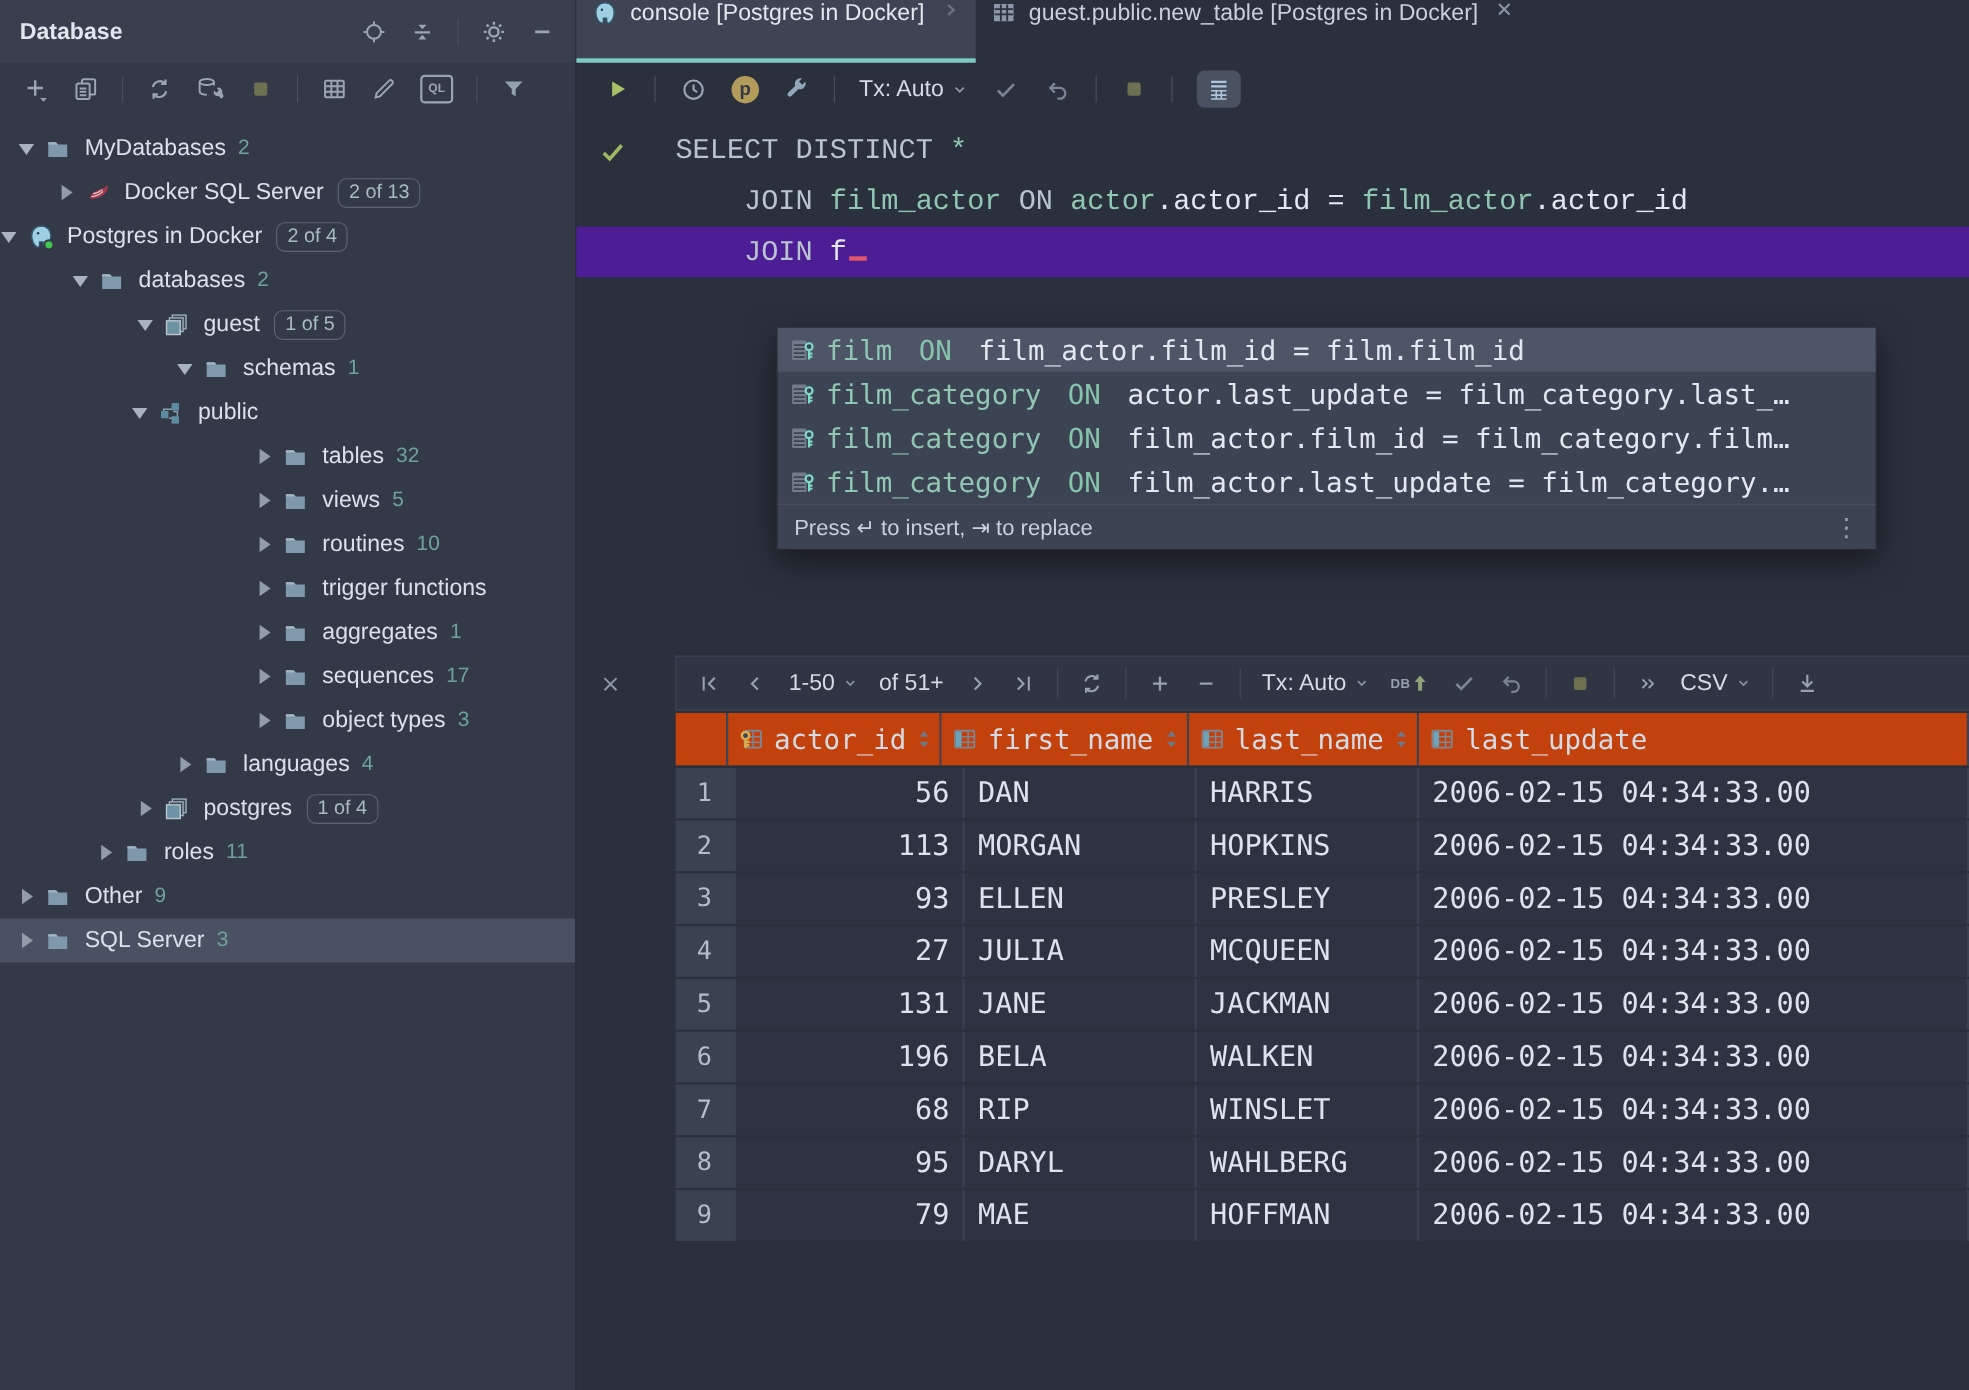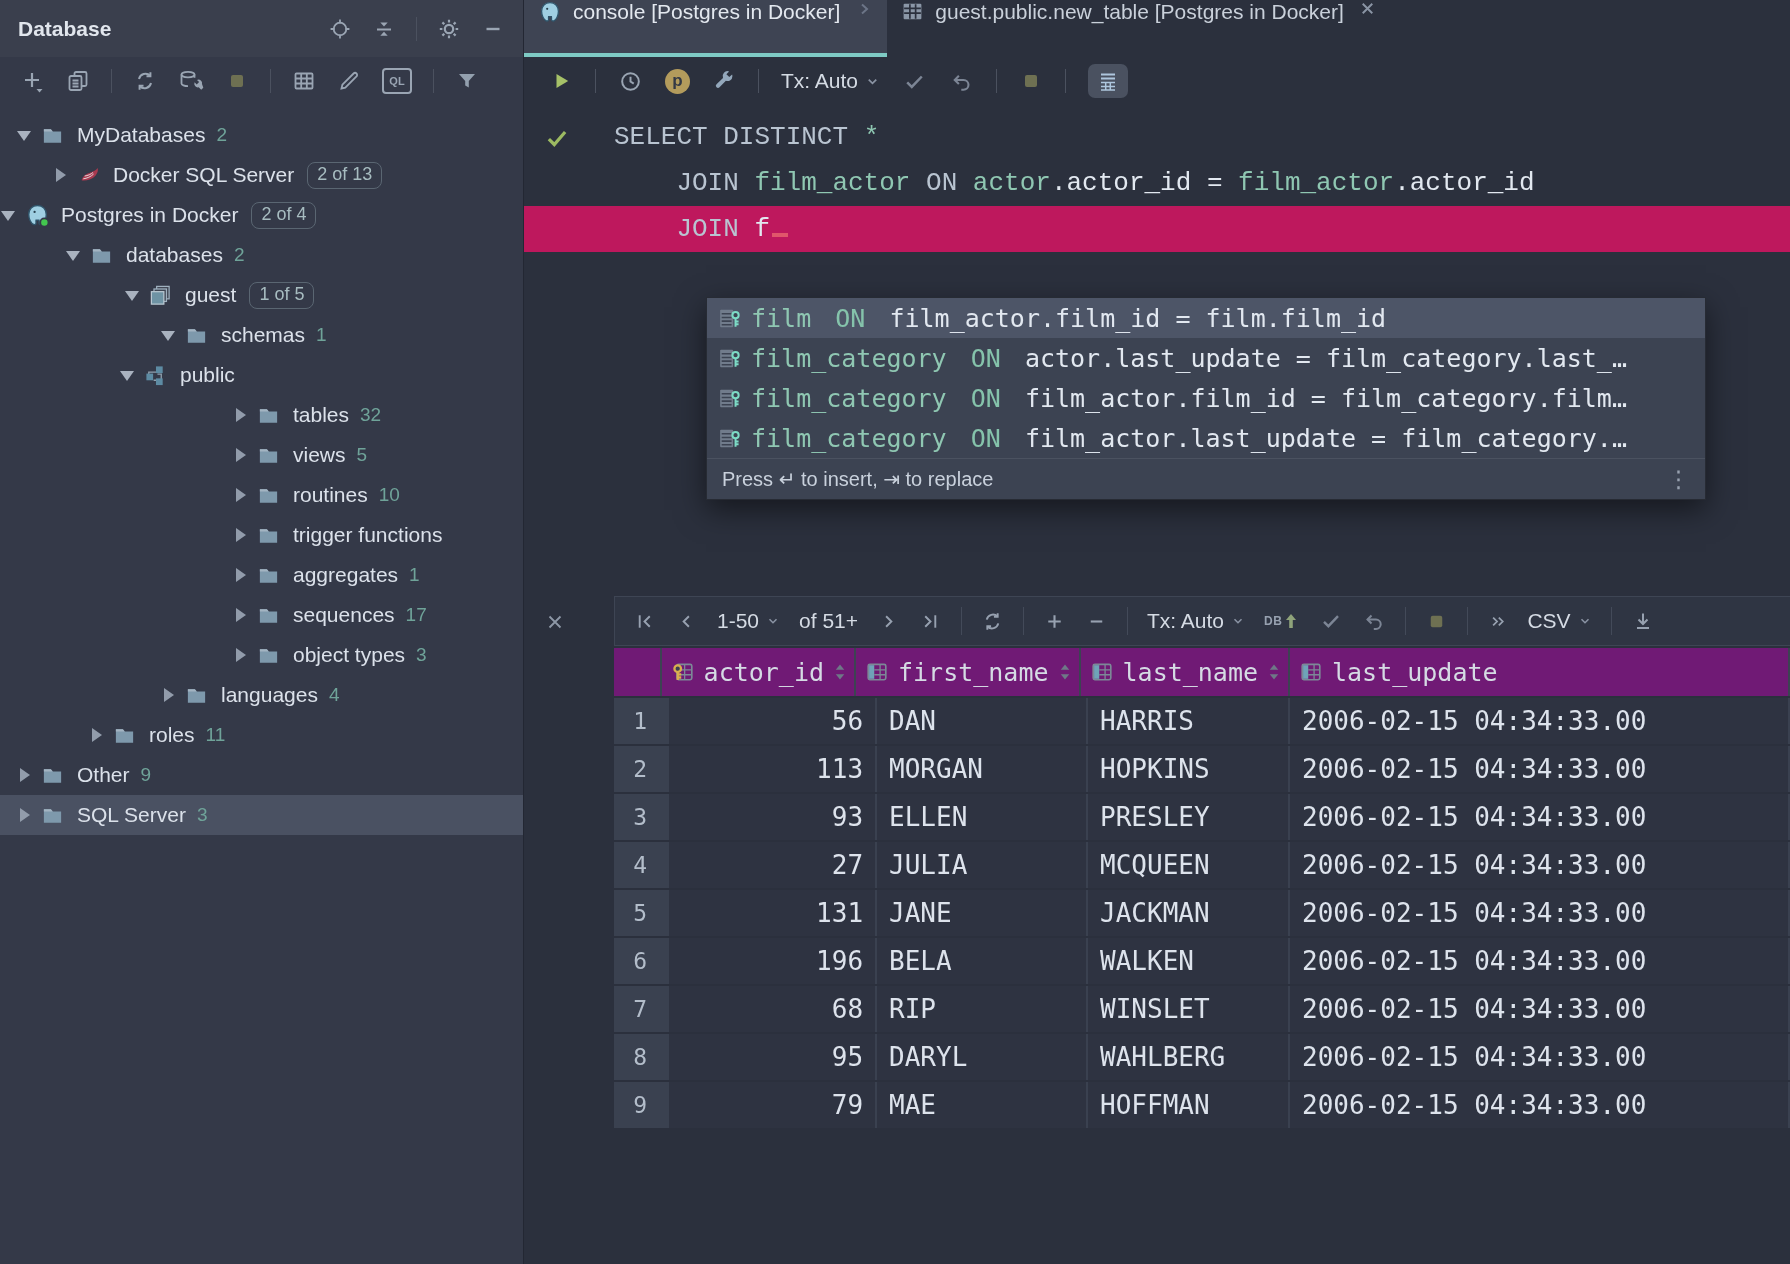--- a/index.html
+++ b/index.html
@@ -40,42 +40,42 @@
   .edtoolbar{height:48px;display:flex;align-items:center;gap:22px;padding-left:25px;font-size:21px;color:#d5dbe4;}
   .ddl{display:flex;align-items:center;gap:7px;}
   .pcircle{width:25px;height:25px;border-radius:50%;background:#b39b5c;color:#343945;
     font-size:17px;font-weight:700;display:flex;align-items:center;justify-content:center;}
   .outbtn{width:40px;height:34px;border-radius:7px;background:#4a5160;display:flex;align-items:center;justify-content:center;}
 
   .editor{position:absolute;left:0;top:105px;right:0;height:491px;}
   .gutter-check{position:absolute;left:20px;top:20px;}
   #code{position:absolute;left:0;top:9px;right:0;}
   .cl{height:46px;line-height:46px;font-family:Liberation Mono, monospace;font-size:26px;white-space:pre;color:#e2e8f0;}
-  .cl.cur{background:#be185d;}
+  .cl.cur{background:#4c1d95;}
   .tk-k{color:#b9c4d1;} .tk-t{color:#8fc7b2;} .tk-p{color:#e2e8f0;} .tk-o{color:#85c3ab;}
   .cursor{display:inline-block;width:16px;height:4px;background:#e0566b;vertical-align:-1px;margin-left:2px;}
 
   .popup{position:absolute;left:182px;top:297px;width:998px;background:#3c4352;border:1px solid #272b34;
     box-shadow:0 10px 28px rgba(0,0,0,.5);z-index:5;}
   .ac-item{height:40px;display:flex;align-items:center;padding:0 10px;gap:9px;white-space:pre;
     font-family:"DejaVu Sans Mono",monospace;font-size:25px;overflow:hidden;}
   .ac-item.sel{background:#4d5567;}
   .ac-footer{height:40px;border-top:1px solid #4b5260;display:flex;align-items:center;padding:0 15px;font-size:20px;color:#c9d1dc;}
   .ac-more{margin-left:auto;font-size:23px;color:#98a1b0;line-height:1;}
 
   
   .results{position:absolute;left:0;top:596px;right:0;bottom:0;}
   .res-close{position:absolute;left:20px;top:15px;}
   .res-toolbar{position:absolute;left:90px;right:0;top:0;height:50px;background:#2f3543;border:1px solid #3e4554;
     border-right:none;display:flex;align-items:center;gap:19px;padding:0 18px;font-size:21px;color:#d5dbe4;box-sizing:border-box;}
   .rsep{width:1px;height:28px;background:#434a59;flex:0 0 1px;}
   .dbup{display:flex;flex-direction:row;align-items:center;line-height:1;}
   .dbup i{font-style:normal;font-size:12px;font-weight:700;color:#97a1b0;letter-spacing:.5px;}
   .grid-head{position:absolute;left:90px;right:0;top:52px;height:48px;display:flex;overflow:hidden;}
-  .gh-cell{background:#701a75;display:flex;align-items:center;gap:10px;box-sizing:border-box;
+  .gh-cell{background:#c2410c;display:flex;align-items:center;gap:10px;box-sizing:border-box;
     border-right:2px solid #3c4352;padding:0 8px 0 10px;font-family:"DejaVu Sans Mono",monospace;font-size:25px;color:#d5dbe4;}
   .sorter{margin-left:auto;}
   .grid-rows{position:absolute;left:90px;right:0;top:102px;overflow:hidden;}
   .grow{display:flex;height:46px;margin-bottom:2px;}
   .gcell{background:#2e3341;border-right:2px solid #3a4150;display:flex;align-items:center;box-sizing:border-box;
     font-family:"DejaVu Sans Mono",monospace;font-size:26px;color:#dde3ec;white-space:pre;overflow:hidden;}
   .gnum{width:66px;background:#3a4150;color:#b3bdca;font-size:23px;justify-content:center;}
   .cell-r{justify-content:flex-end;padding-right:12px;}
   .cell-l{padding-left:12px;}
 </style>
@@ -334,20 +334,32 @@
         <div class="trow" style="padding-left:160px">
           <span class="arrow collapsed"></span>
           <span class="ticon">
             <svg width="23" height="23" viewBox="0 0 24 24">
               <path d="M3 5.5h7.3l2 2.3H21V19.5H3z" fill="#7e99ac"></path>
               <path d="M3 5.5h7.3l2 2.3H3z" fill="#a3b4c2"></path>
             </svg>
           </span>
           <span class="tlabel">languages</span>
           <span class="tcount">4</span>
+        </div>
+        <div class="trow" style="padding-left:124px">
+          <span class="arrow collapsed"></span>
+          <span class="ticon">
+            <svg width="23" height="23" viewBox="0 0 24 24">
+              <rect x="8" y="2.5" width="13" height="13" fill="#3f4654" stroke="#9fb1bf" stroke-width="1.3"></rect>
+              <rect x="5.2" y="5.2" width="13" height="13" fill="#3f4654" stroke="#9fb1bf" stroke-width="1.3"></rect>
+              <rect x="2.5" y="8" width="13" height="13" fill="#6e93a4" stroke="#b9c7d1" stroke-width="1.3"></rect>
+            </svg>
+          </span>
+          <span class="tlabel">postgres</span>
+          <span class="tbadge">1 of 4</span>
         </div>
         <div class="trow" style="padding-left:88px">
           <span class="arrow collapsed"></span>
           <span class="ticon">
             <svg width="23" height="23" viewBox="0 0 24 24">
               <path d="M3 5.5h7.3l2 2.3H21V19.5H3z" fill="#7e99ac"></path>
               <path d="M3 5.5h7.3l2 2.3H3z" fill="#a3b4c2"></path>
             </svg>
           </span>
           <span class="tlabel">roles</span>

